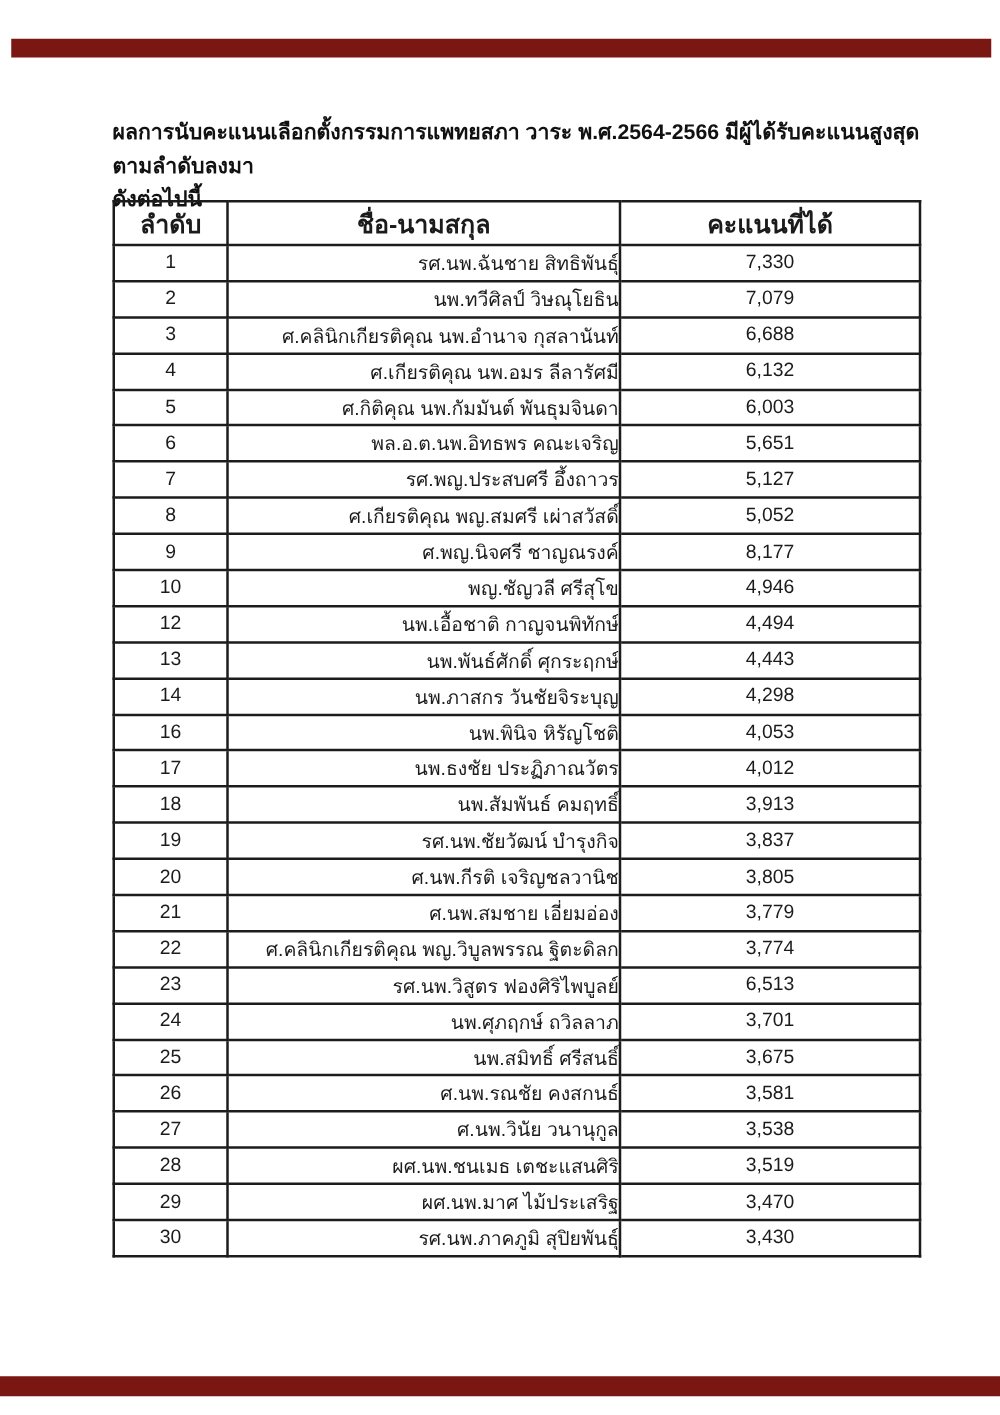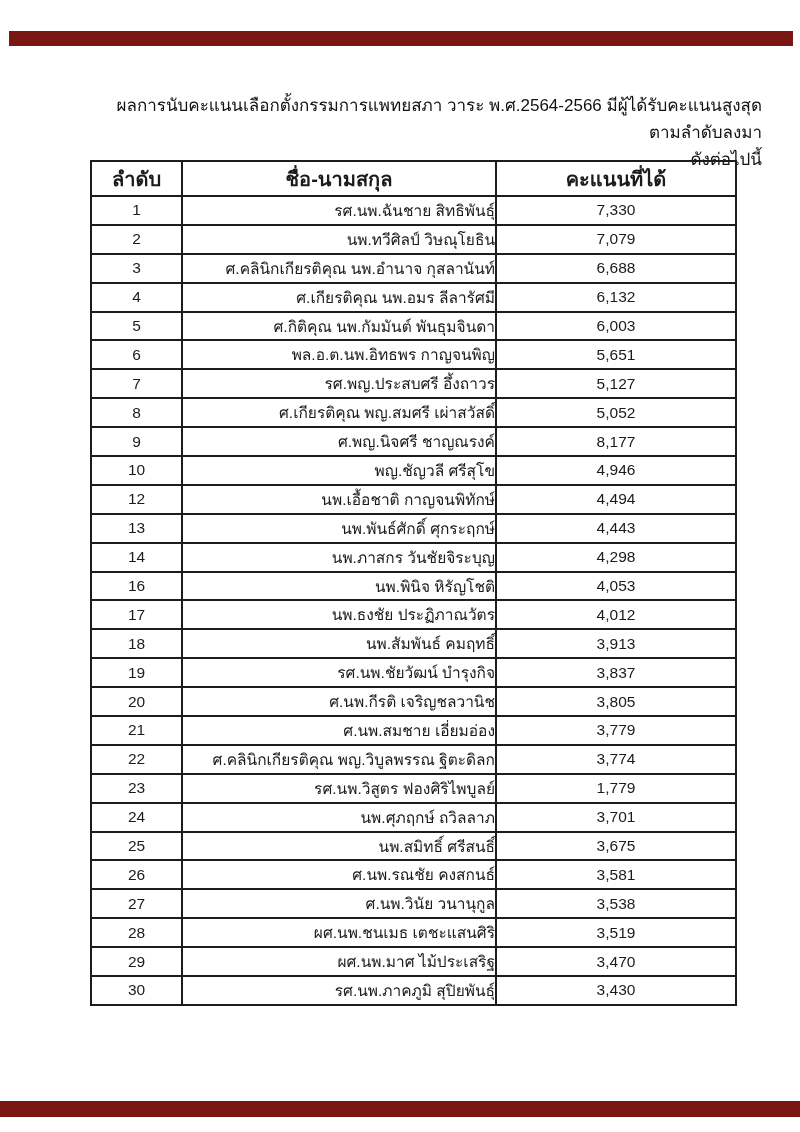--- a/index.html
+++ b/index.html
@@ -25,24 +25,23 @@
     top: 1101px;
     width: 800px;
     height: 16px;
   }
   .title-block {
     position: absolute;
     left: 90px;
     top: 92px;
     width: 672px;
     font-size: 17px;
-    font-weight: normal;
+    font-weight: bold;
     line-height: 27px;
     color: #111111;
-    text-align: right;
   }
   table.results {
     position: absolute;
     left: 90px;
     top: 160px;
     width: 645px;
     border-collapse: collapse;
     table-layout: fixed;
   }
   table.results th, table.results td {
@@ -113,21 +112,21 @@
         <td class="name">ศ.เกียรติคุณ นพ.อมร ลีลารัศมี</td>
         <td>6,132</td>
       </tr>
       <tr>
         <td>5</td>
         <td class="name">ศ.กิติคุณ นพ.กัมมันต์ พันธุมจินดา</td>
         <td>6,003</td>
       </tr>
       <tr>
         <td>6</td>
-        <td class="name">พล.อ.ต.นพ.อิทธพร กาญจนพิญ</td>
+        <td class="name">พล.อ.ต.นพ.อิทธพร คณะเจริญ</td>
         <td>5,651</td>
       </tr>
       <tr>
         <td>7</td>
         <td class="name">รศ.พญ.ประสบศรี  อึ้งถาวร</td>
         <td>5,127</td>
       </tr>
       <tr>
         <td>8</td>
         <td class="name">ศ.เกียรติคุณ พญ.สมศรี เผ่าสวัสดิ์</td>
@@ -189,21 +188,21 @@
         <td>3,779</td>
       </tr>
       <tr>
         <td>22</td>
         <td class="name">ศ.คลินิกเกียรติคุณ พญ.วิบูลพรรณ ฐิตะดิลก</td>
         <td>3,774</td>
       </tr>
       <tr>
         <td>23</td>
         <td class="name">รศ.นพ.วิสูตร ฟองศิริไพบูลย์</td>
-        <td>1,779</td>
+        <td>6,513</td>
       </tr>
       <tr>
         <td>24</td>
         <td class="name">นพ.ศุภฤกษ์ ถวิลลาภ</td>
         <td>3,701</td>
       </tr>
       <tr>
         <td>25</td>
         <td class="name">นพ.สมิทธิ์ ศรีสนธิ์</td>
         <td>3,675</td>

